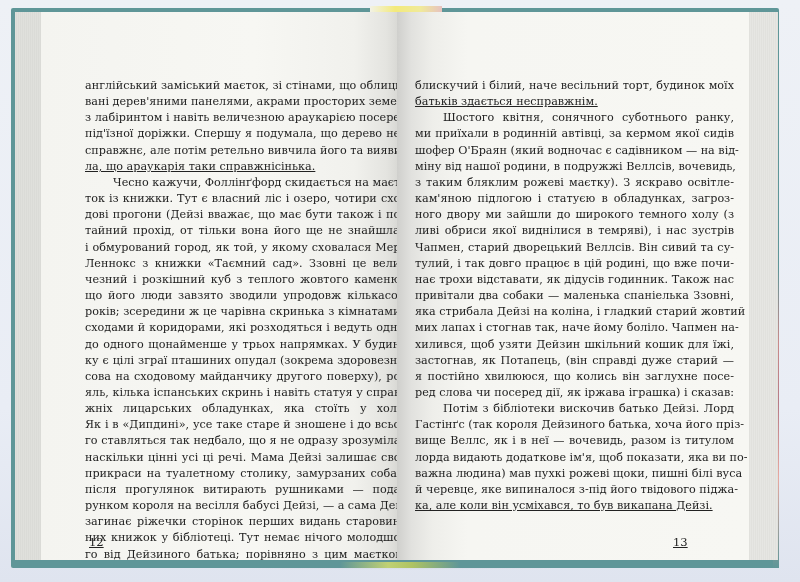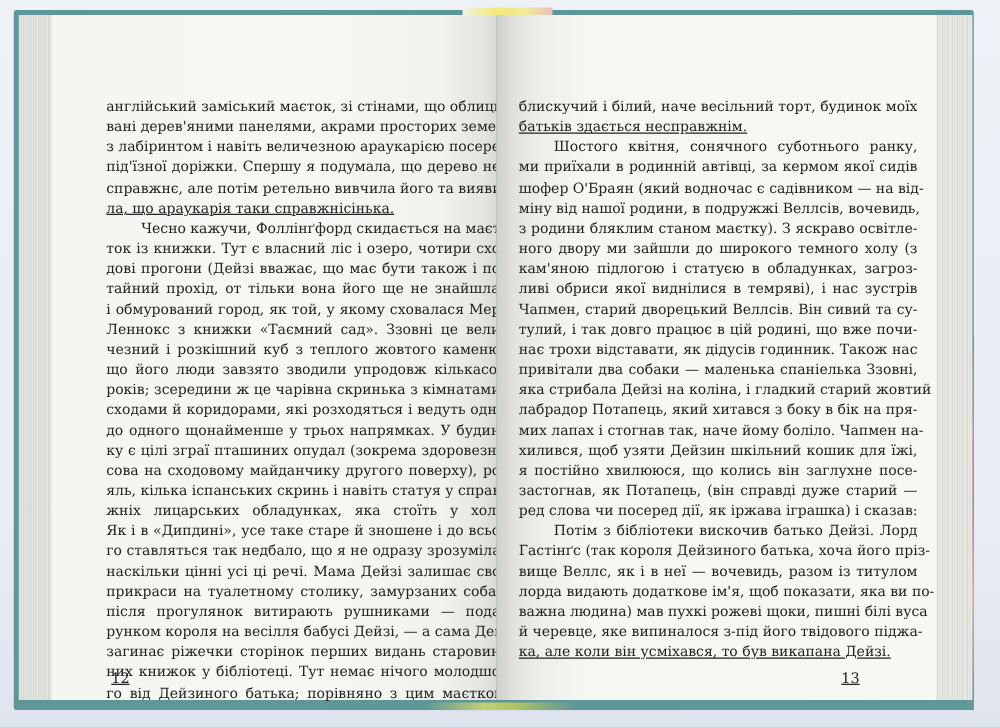--- a/index.html
+++ b/index.html
@@ -116,34 +116,33 @@
 </div>
 
 <div class="page right">
   <div class="text" id="right-text">
       <span class="line">блискучий і білий, наче весільний торт, будинок моїх</span>
       <span class="line last">батьків здається несправжнім.</span>
       <span class="line indent">Шостого квітня, сонячного суботнього ранку,</span>
       <span class="line">ми приїхали в родинній автівці, за кермом якої сидів</span>
       <span class="line">шофер О'Браян (який водночас є садівником — на від-</span>
       <span class="line">міну від нашої родини, в подружжі Веллсів, вочевидь,</span>
-      <span class="line">з родини бляклим станом маєтку). З яскраво освітле-</span>
+      <span class="line">з таким бляклим рожеві маєтку). З яскраво освітле-</span>
+      <span class="line">кам'яною підлогою і статуєю в обладунках, загроз-</span>
       <span class="line">ного двору ми зайшли до широкого темного холу (з</span>
-      <span class="line">кам'яною підлогою і статуєю в обладунках, загроз-</span>
       <span class="line">ливі обриси якої виднілися в темряві), і нас зустрів</span>
       <span class="line">Чапмен, старий дворецький Веллсів. Він сивий та су-</span>
       <span class="line">тулий, і так довго працює в цій родині, що вже почи-</span>
       <span class="line">нає трохи відставати, як дідусів годинник. Також нас</span>
       <span class="line">привітали два собаки — маленька спаніелька Ззовні,</span>
       <span class="line">яка стрибала Дейзі на коліна, і гладкий старий жовтий</span>
-      <span class="line">лабрадор Потапець, який хитався з боку в бік на пря-</span>
       <span class="line">мих лапах і стогнав так, наче йому боліло. Чапмен на-</span>
       <span class="line">хилився, щоб узяти Дейзин шкільний кошик для їжі,</span>
+      <span class="line">застогнав, як Потапець, (він справді дуже старий —</span>
       <span class="line">я постійно хвилююся, що колись він заглухне посе-</span>
-      <span class="line">застогнав, як Потапець, (він справді дуже старий —</span>
       <span class="line">ред слова чи посеред дії, як іржава іграшка) і сказав:</span>
       <span class="line indent">Потім з бібліотеки вискочив батько Дейзі. Лорд</span>
       <span class="line">Гастінґс (так короля Дейзиного батька, хоча його пріз-</span>
       <span class="line">вище Веллс, як і в неї — вочевидь, разом із титулом</span>
       <span class="line">лорда видають додаткове ім'я, щоб показати, яка ви по-</span>
       <span class="line">важна людина) мав пухкі рожеві щоки, пишні білі вуса</span>
       <span class="line">й черевце, яке випиналося з-під його твідового піджа-</span>
       <span class="line last">ка, але коли він усміхався, то був викапана Дейзі.</span>
     </div>
   <div class="pnum">13</div>

